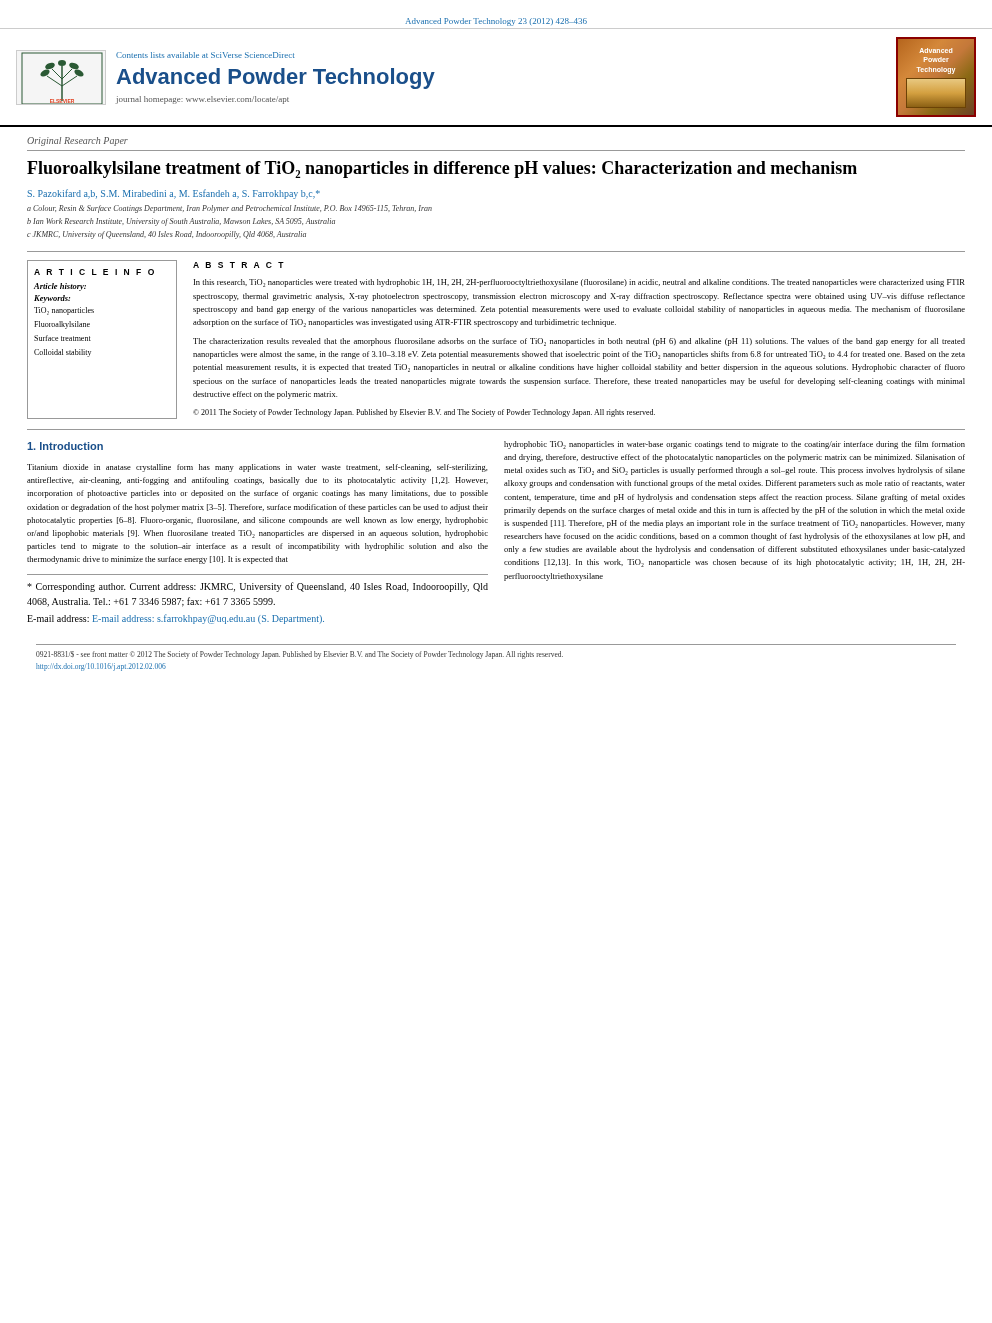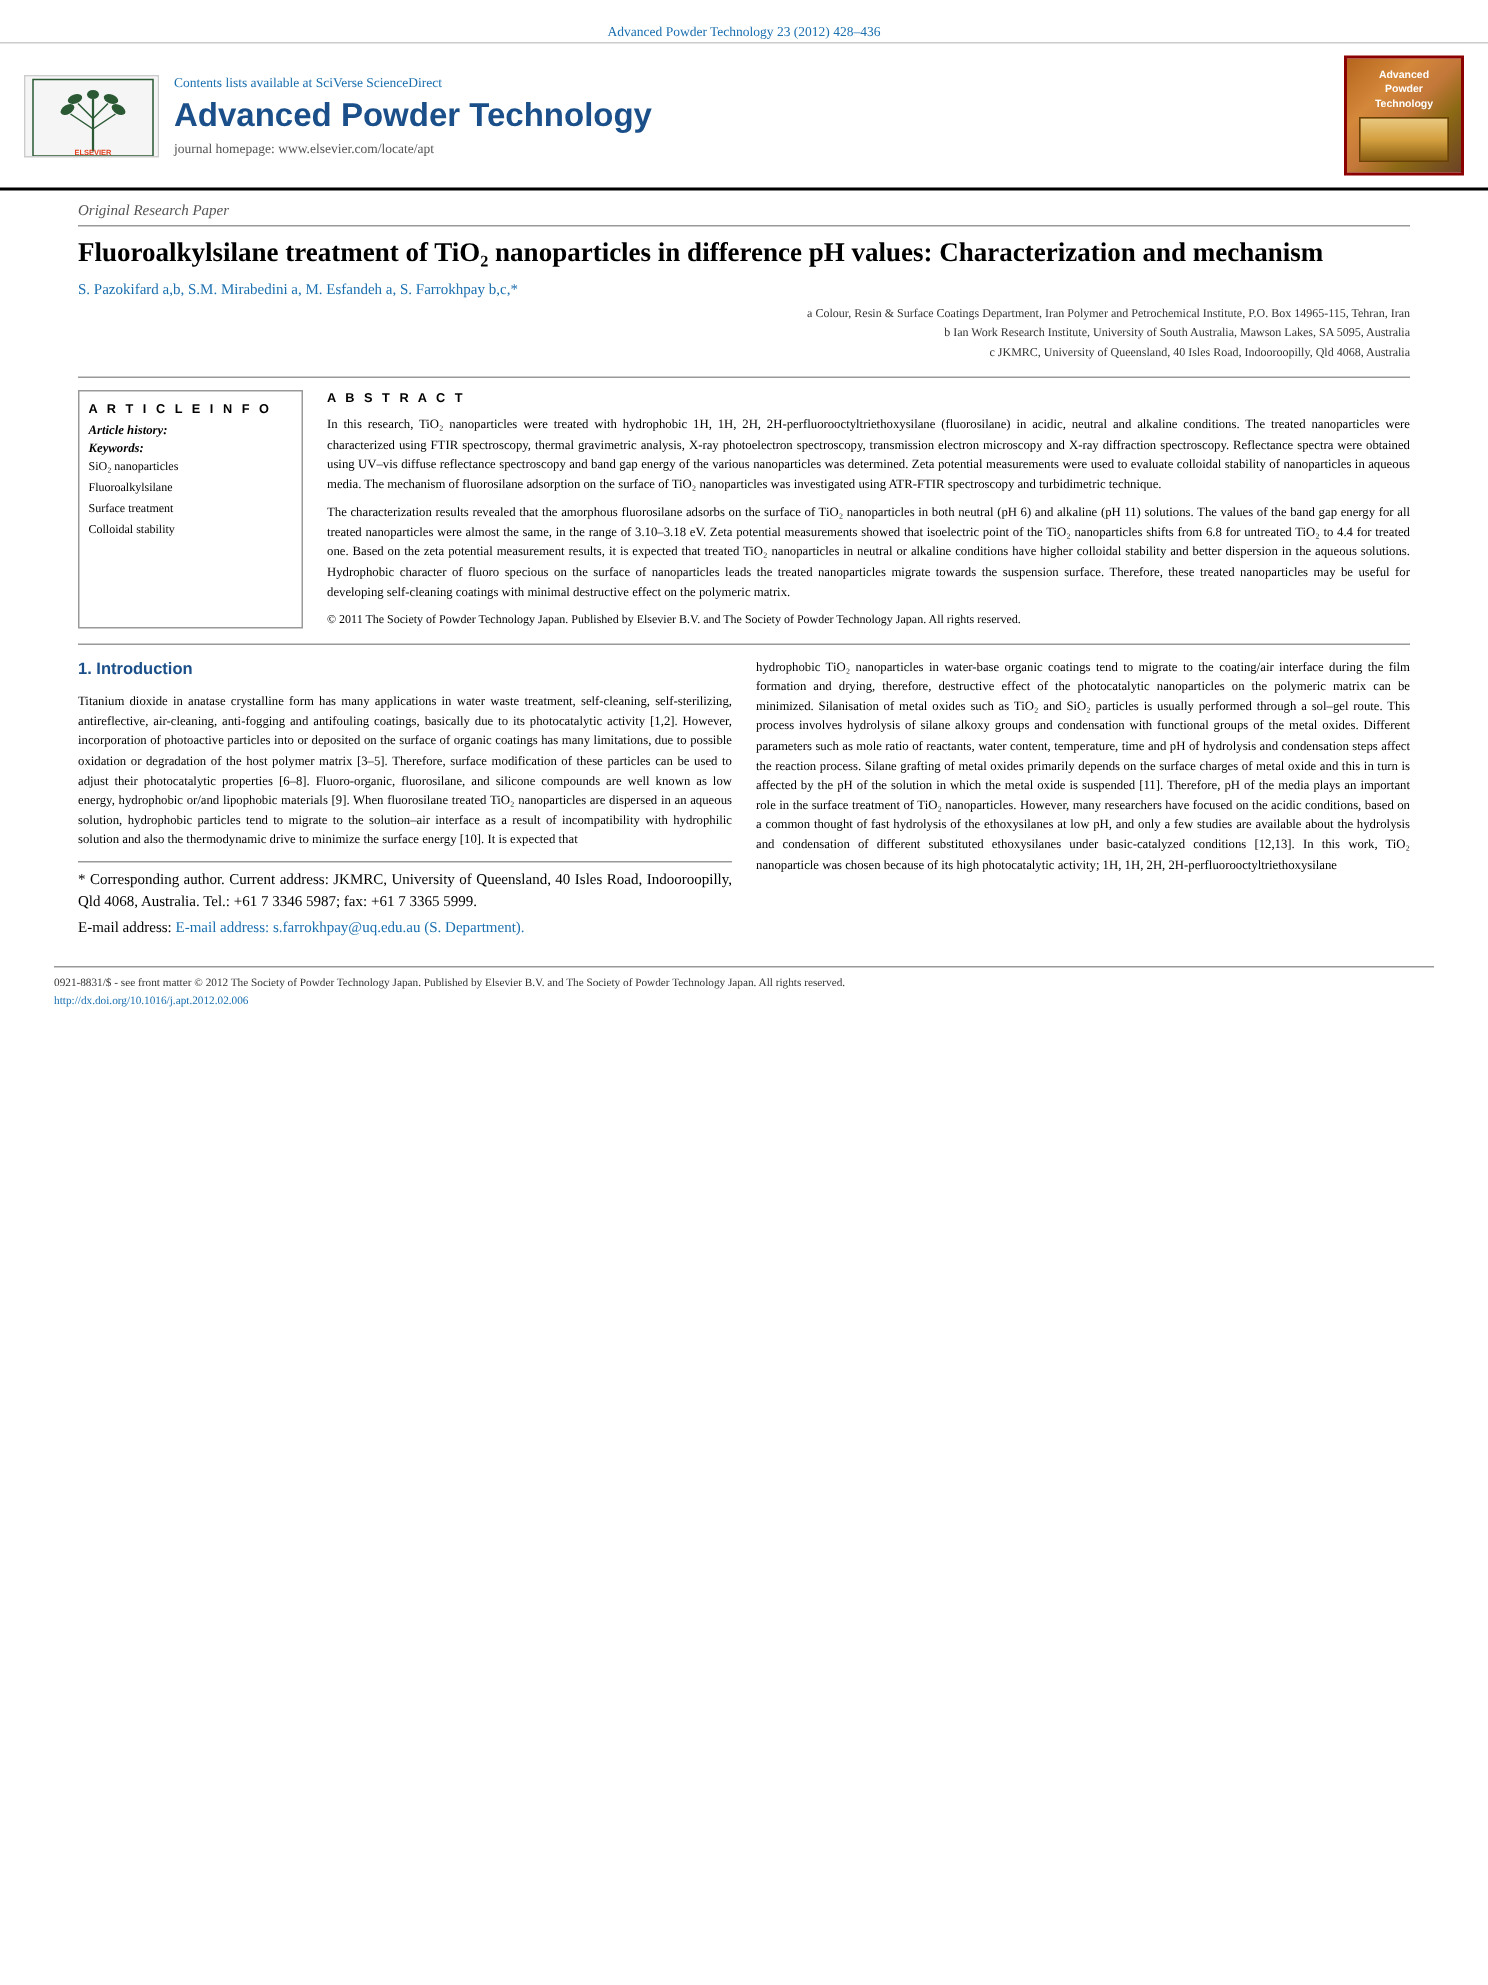--- a/index.html
+++ b/index.html
@@ -81,21 +81,21 @@
     }
     .apt-logo-box .apt-title {
       font-size: 7px;
       font-weight: bold;
       color: #fff;
       text-align: center;
       line-height: 1.3;
       font-family: Arial, sans-serif;
     }
     .content {
-      padding: 8px 52px;
+      padding: 8px 27px;
     }
     .article-type {
       font-style: italic;
       font-size: 10px;
       color: #555;
       margin-bottom: 6px;
       border-bottom: 1px solid #999;
       padding-bottom: 4px;
     }
     .article-title {
@@ -105,24 +105,24 @@
       margin-bottom: 8px;
       color: #000;
     }
     .authors {
       font-size: 10px;
       margin-bottom: 4px;
       color: #1a6faf;
     }
     .affiliations {
       font-size: 8px;
+      font-style: italic;
       color: #333;
       line-height: 1.5;
       margin-bottom: 10px;
-      text-align: right;
     }
     .affiliations p {
       margin-bottom: 1px;
     }
     .two-col {
       display: flex;
       gap: 16px;
       margin-bottom: 10px;
     }
     .article-info {
@@ -303,21 +303,21 @@
 
   <hr class="divider">
 
   <div class="two-col">
 
     <div class="article-info">
       <div class="section-header">A R T I C L E   I N F O</div>
       <div class="subsection">Article history:</div>
       <div class="subsection">Keywords:</div>
       <div class="keywords-list">
-        <p>SiO₂ nanoparticles</p>
+        <p>TiO₂ nanoparticles</p>
         <p>Fluoroalkylsilane</p>
         <p>Surface treatment</p>
         <p>Colloidal stability</p>
       </div>
     </div>
 
     <div class="abstract-section">
       <div class="section-header">A B S T R A C T</div>
       <div class="abstract-text">
         <p>In this research, TiO₂ nanoparticles were treated with hydrophobic 1H, 1H, 2H, 2H-perfluorooctyltriethoxysilane (fluorosilane) in acidic, neutral and alkaline conditions. The treated nanoparticles were characterized using FTIR spectroscopy, thermal gravimetric analysis, X-ray photoelectron spectroscopy, transmission electron microscopy and X-ray diffraction spectroscopy. Reflectance spectra were obtained using UV–vis diffuse reflectance spectroscopy and band gap energy of the various nanoparticles was determined. Zeta potential measurements were used to evaluate colloidal stability of nanoparticles in aqueous media. The mechanism of fluorosilane adsorption on the surface of TiO₂ nanoparticles was investigated using ATR-FTIR spectroscopy and turbidimetric technique.</p>

